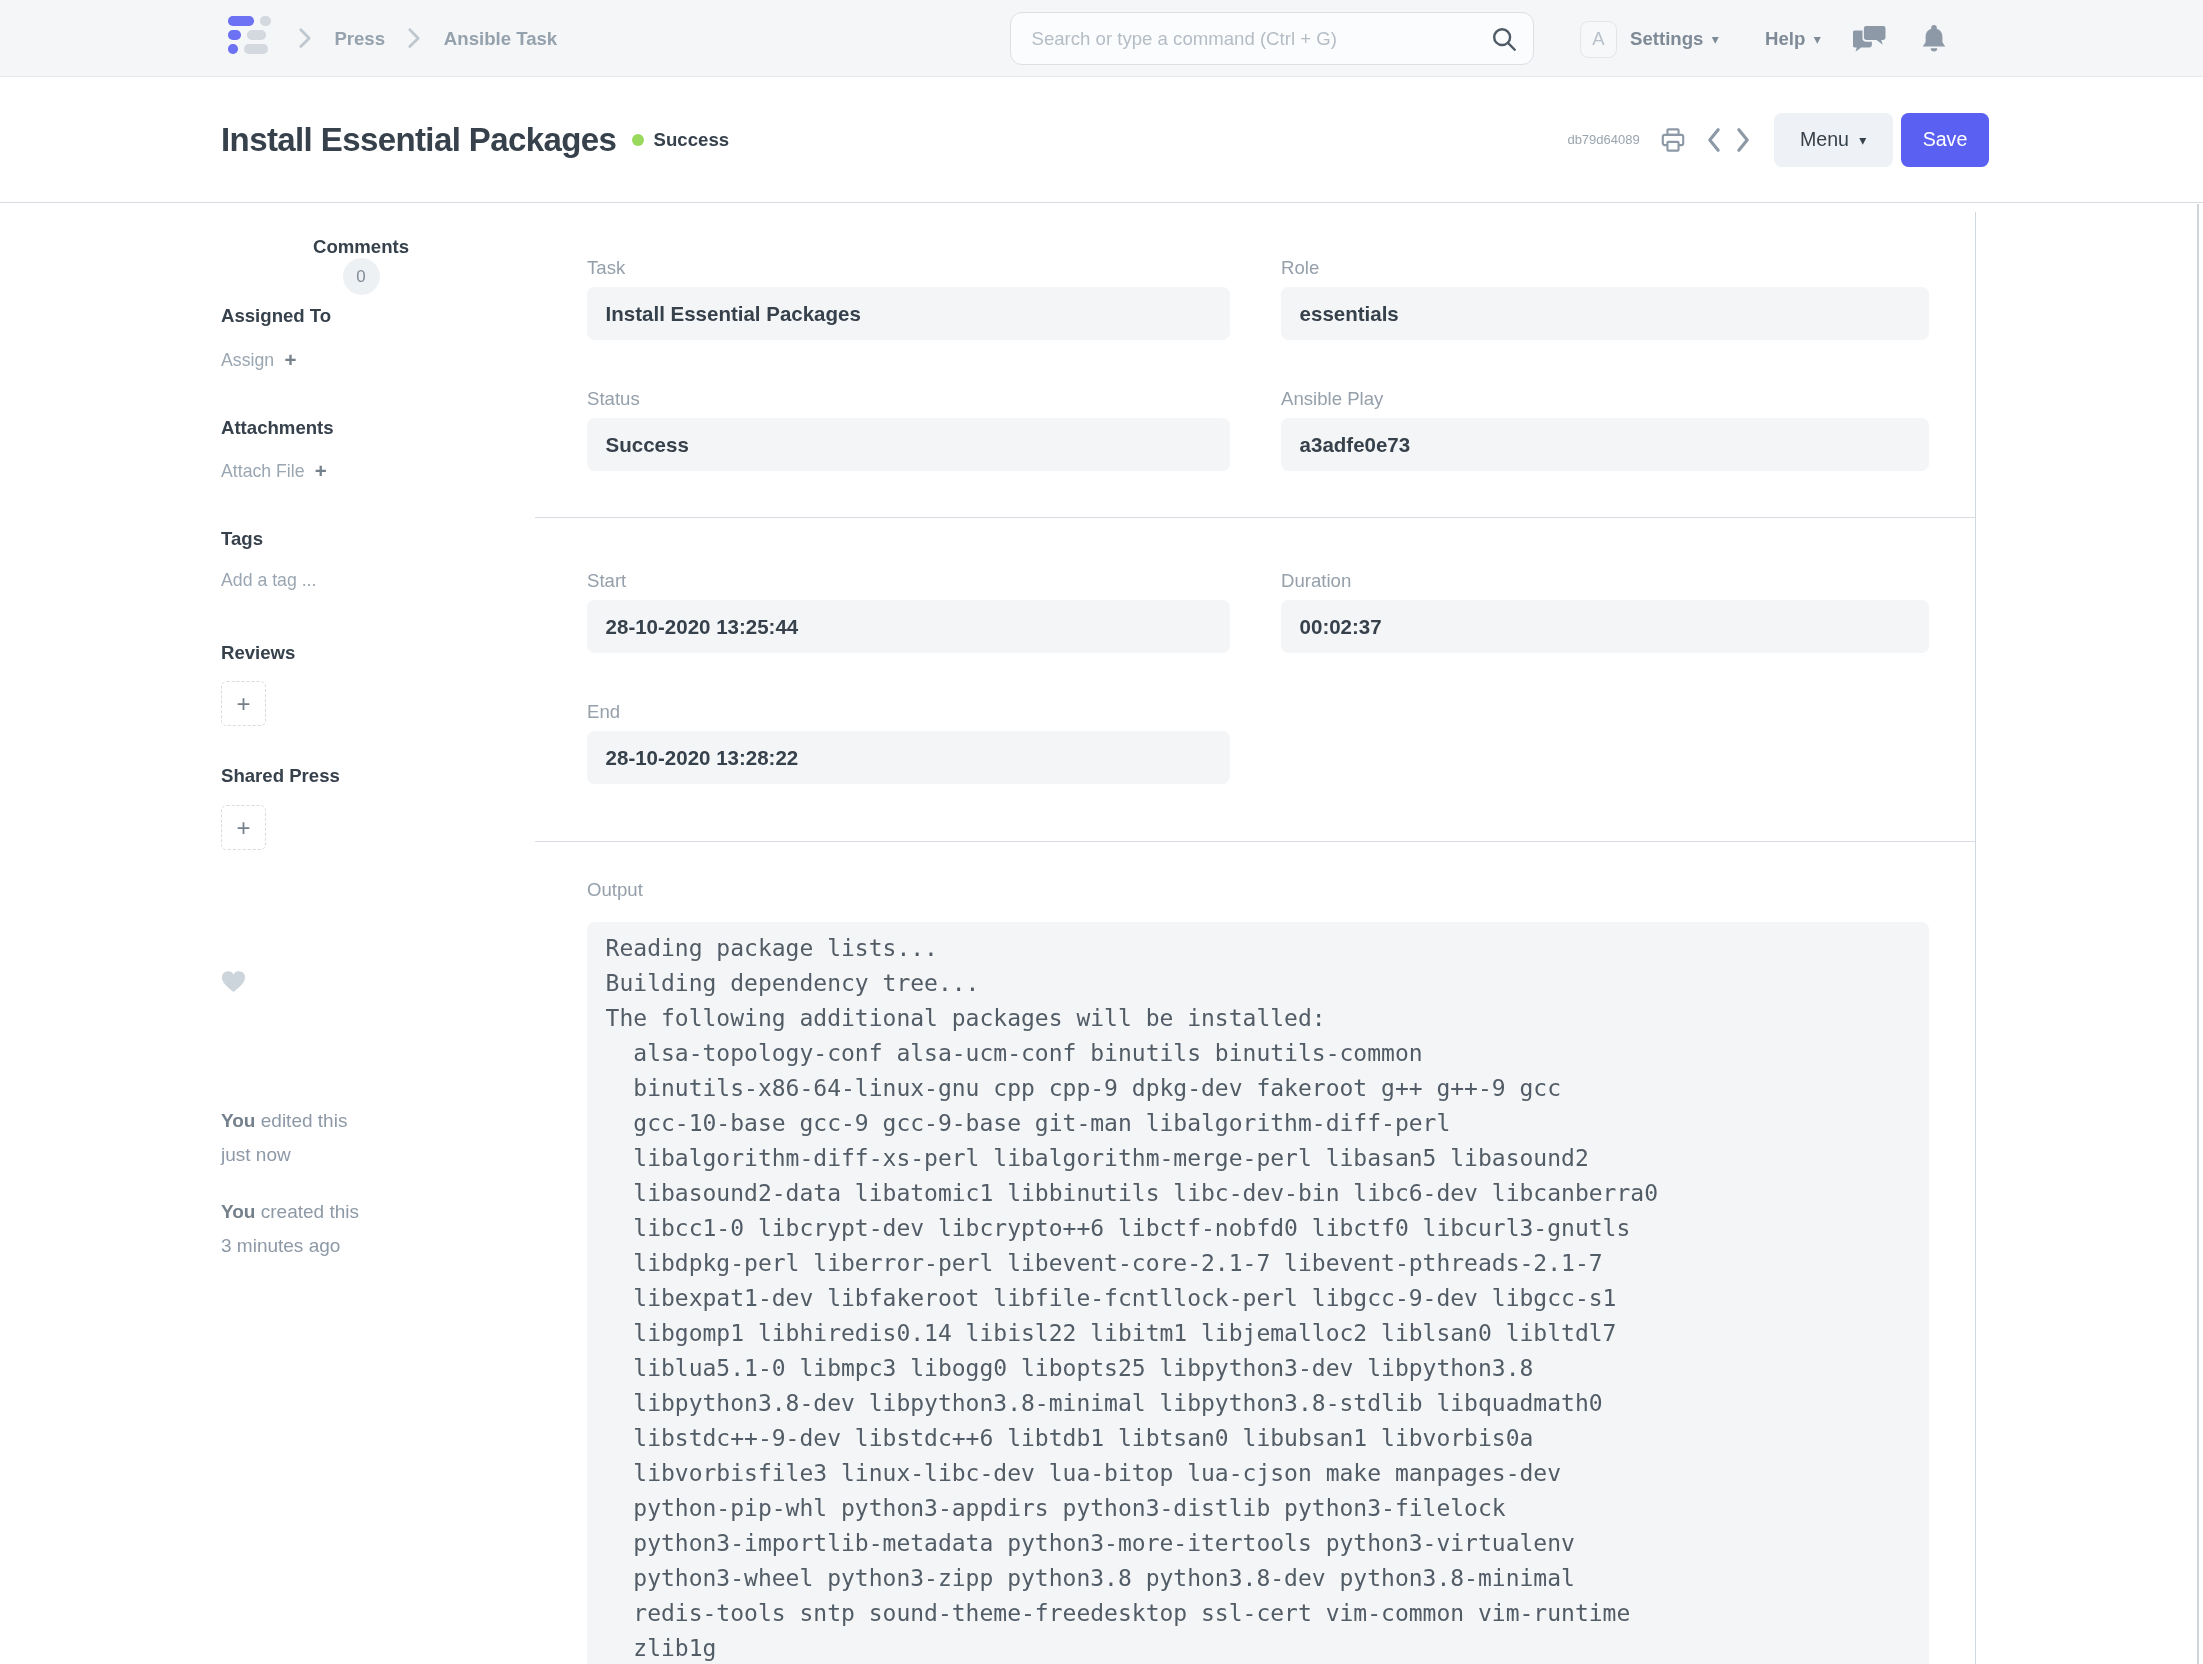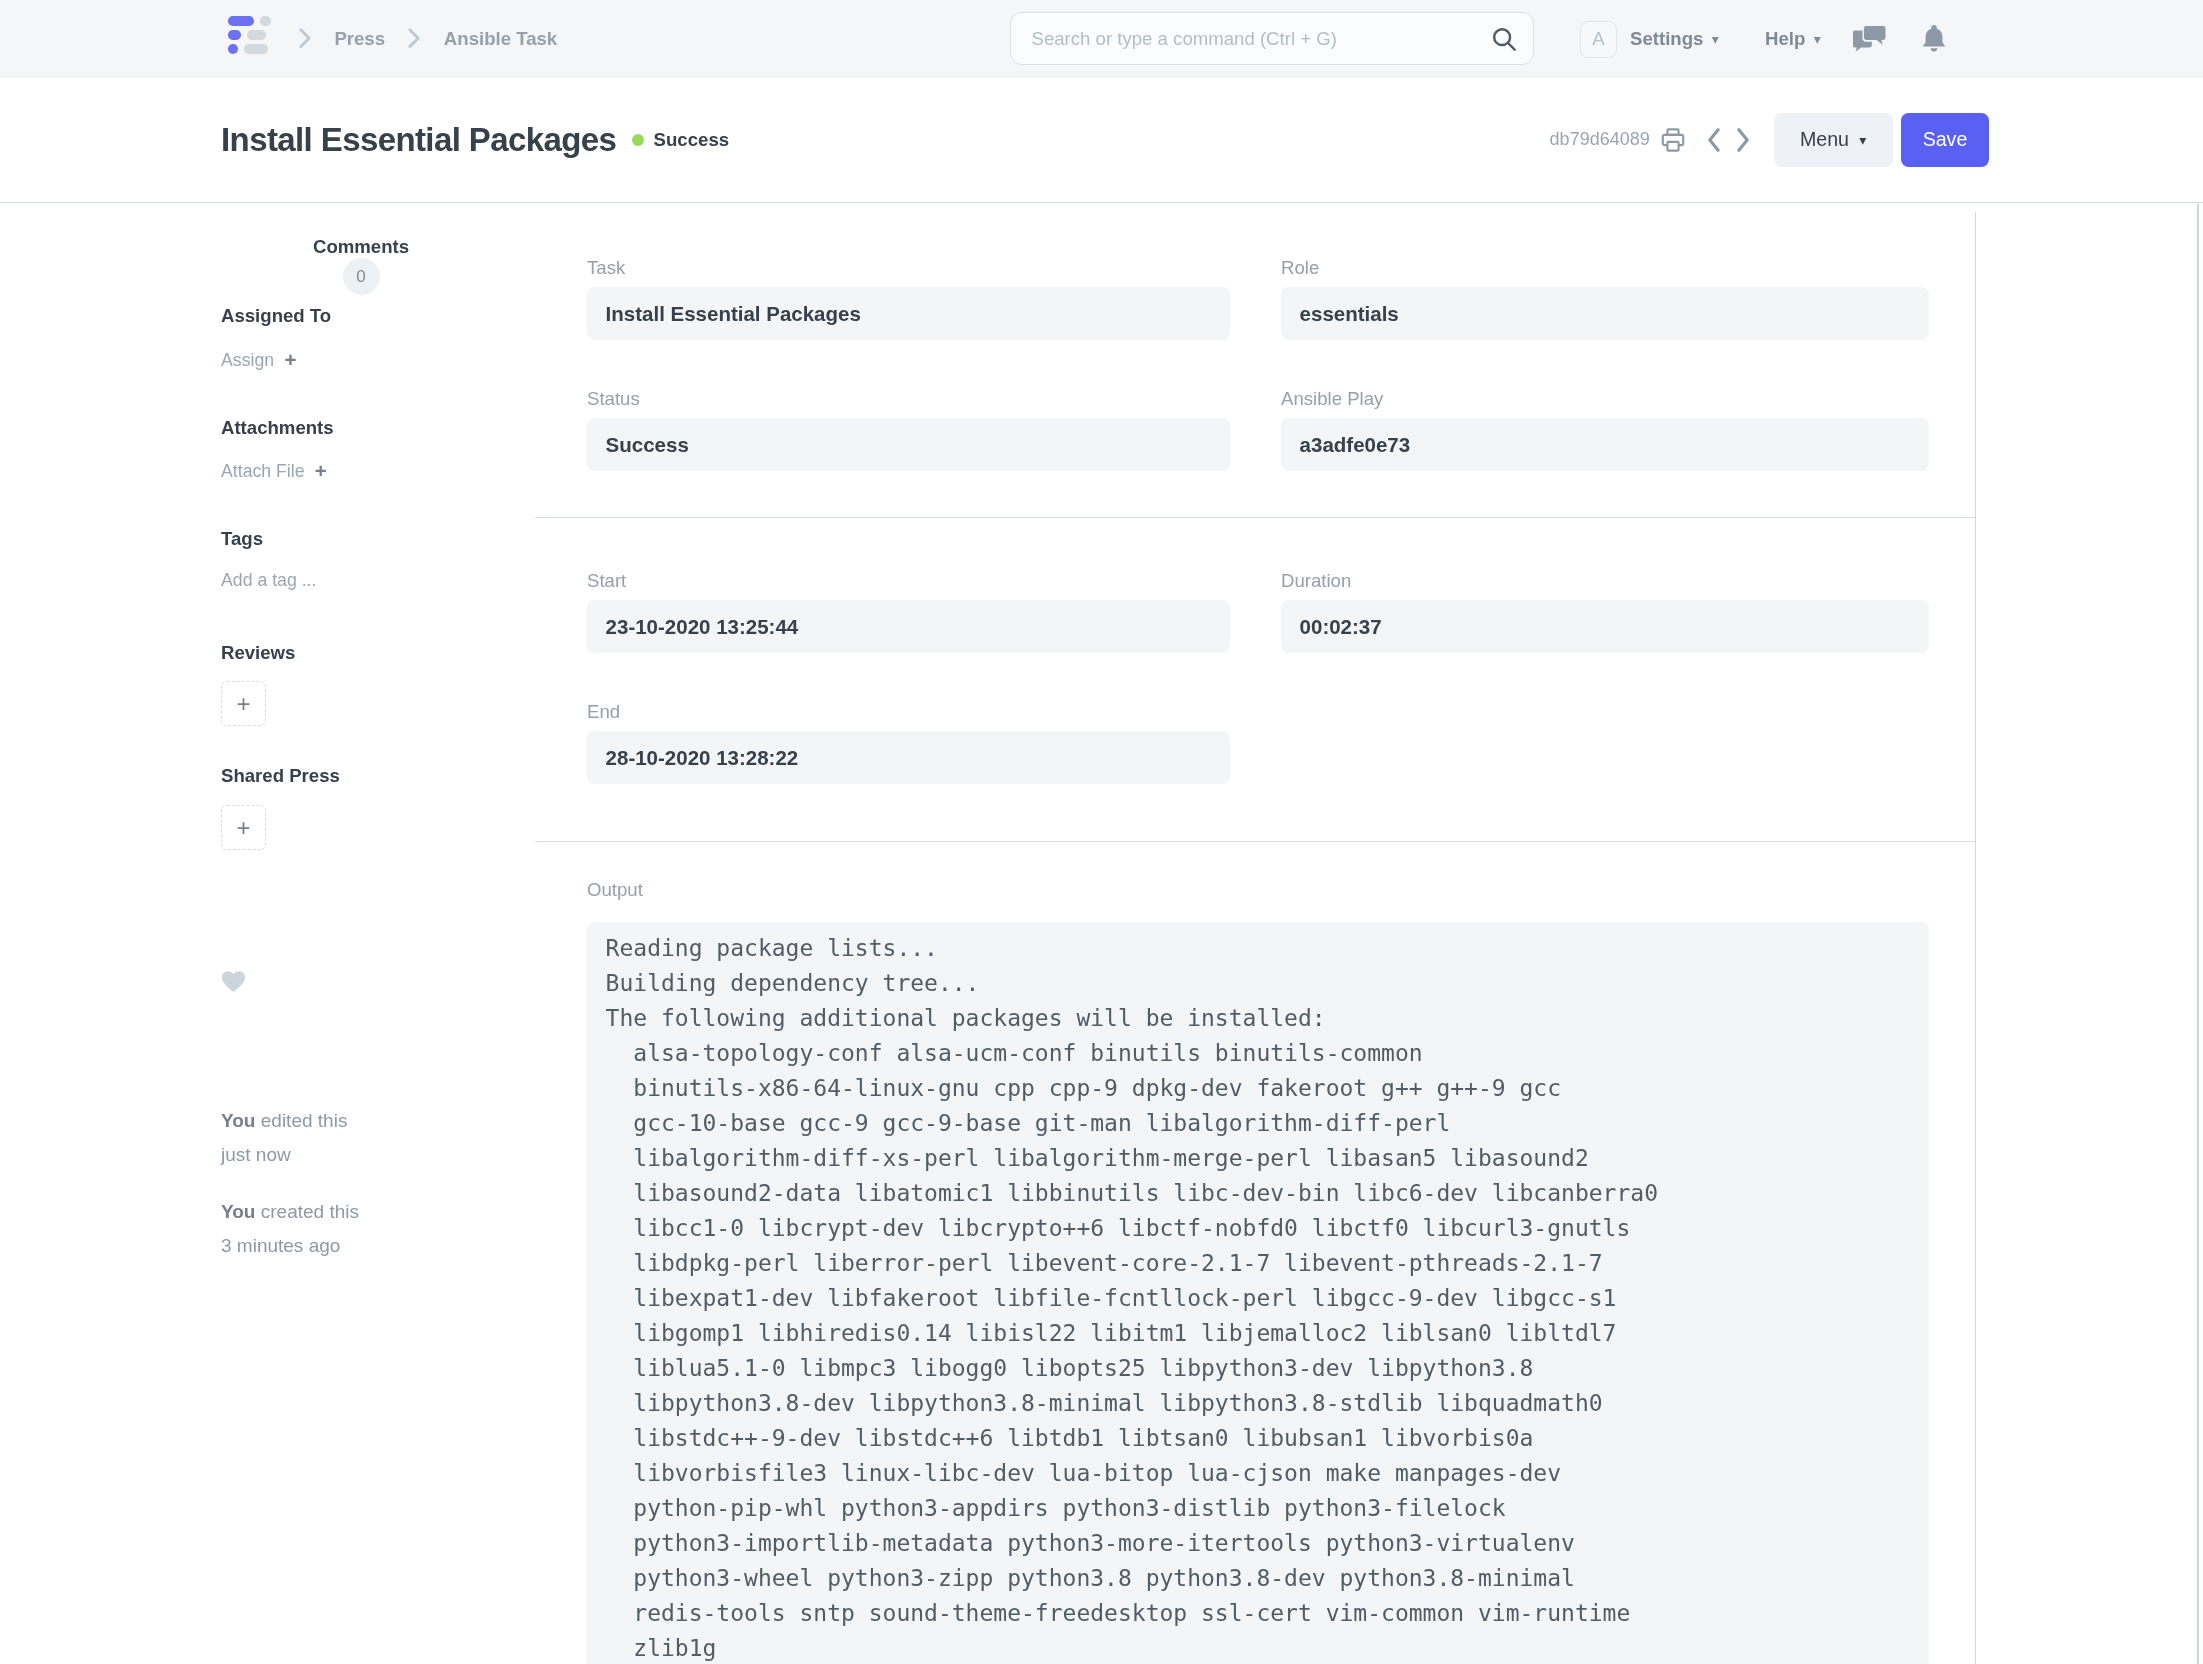--- a/index.html
+++ b/index.html
@@ -44,21 +44,21 @@
   .page-head { position:absolute; top:77px; left:0; right:0; height:126px;
                background:#ffffff; border-bottom:0.9px solid #d6dce2; z-index:4; }
   .title-wrap { position:absolute; left:221px; top:0; height:100%;
                 display:flex; align-items:center; gap:16px; }
   .page-title { font-size:33px; font-weight:700; color:#36414c; letter-spacing:-0.6px; margin:0; }
   .status-ind { display:flex; align-items:center; gap:9.3px; }
   .status-dot { width:12px; height:12px; border-radius:50%; background:#98d85b; }
   .status-text { font-size:18.6px; font-weight:700; color:#36414c; }
   .head-actions { position:absolute; right:215px; top:0; height:100%;
                   display:flex; align-items:center; }
-  .doc-id { font-size:18px; color:#9aa5af; margin-right:10px; }
+  .doc-id { font-size:13px; color:#9aa5af; margin-right:20px; }
   .icon-btn { display:flex; align-items:center; cursor:pointer; }
   .print-btn { margin-right:20.5px; }
   .prev-btn { margin-right:15px; }
   .next-btn { margin-right:22.4px; }
   .btn { height:54px; border:none; border-radius:7.5px; font-size:19.6px; cursor:pointer;
          display:flex; align-items:center; justify-content:center;
          font-family:"Liberation Sans","DejaVu Sans",sans-serif; }
   .btn-menu { width:119px; background:#eef1f5; color:#36414c; gap:10.3px; }
   .btn-save { width:88px; background:#5a61f2; color:#ffffff; margin-left:8.4px; }
 
@@ -280,21 +280,21 @@
           <label>Ansible Play</label>
           <div class="control">a3adfe0e73</div>
         </div>
       </div>
     </div>
 
     <div class="section sec-fields2">
       <div class="field-grid">
         <div class="field">
           <label>Start</label>
-          <div class="control">23-10-2020 13:25:44</div>
+          <div class="control">28-10-2020 13:25:44</div>
         </div>
         <div class="field">
           <label>Duration</label>
           <div class="control">00:02:37</div>
         </div>
         <div class="field">
           <label>End</label>
           <div class="control">28-10-2020 13:28:22</div>
         </div>
       </div>

